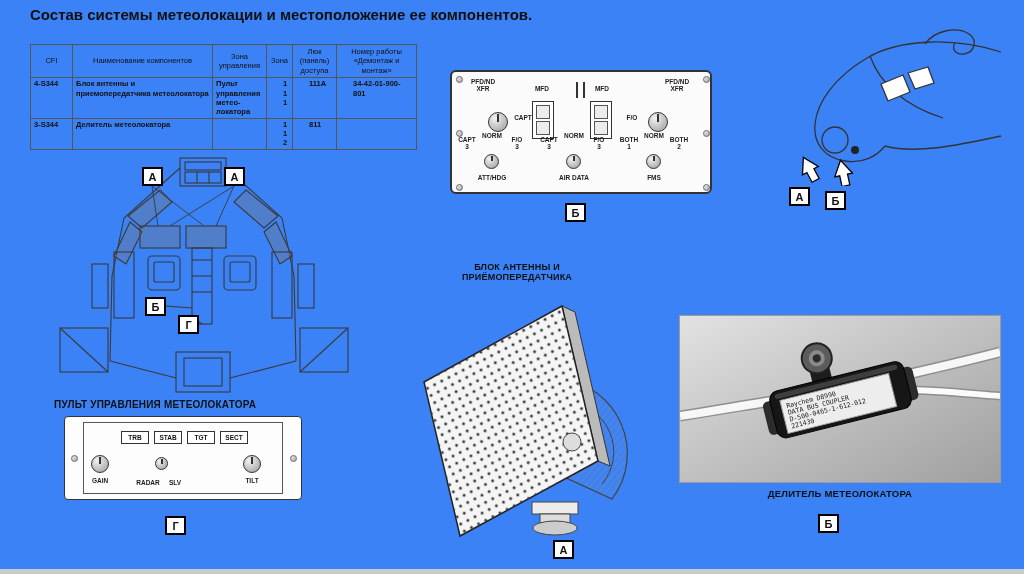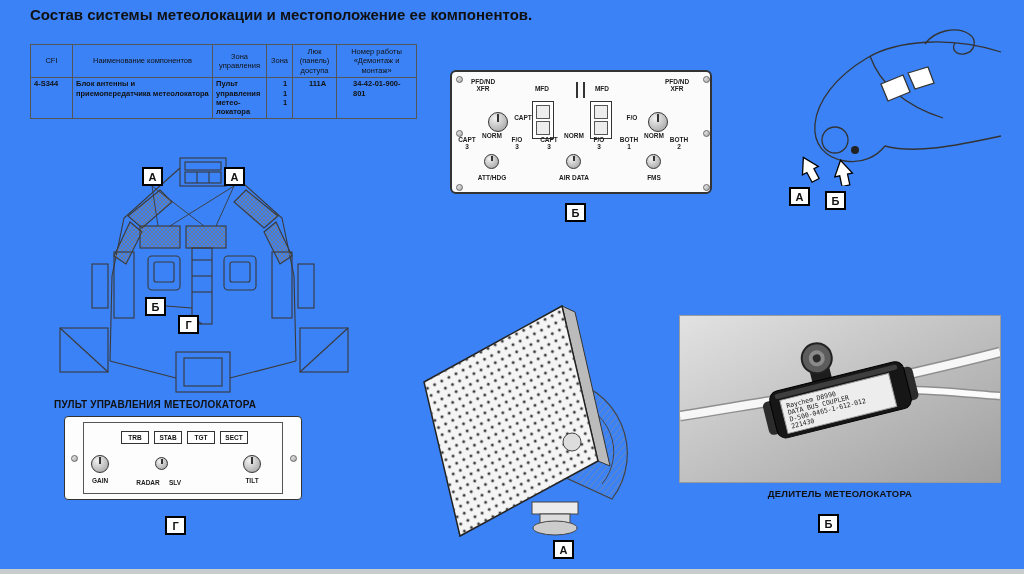--- a/index.html
+++ b/index.html
@@ -93,20 +93,28 @@
       </tr>
     </thead>
     <tbody>
       <tr>
         <td>4-S344</td>
         <td>Блок антенны и приемопередатчика метеолокатора</td>
         <td>Пульт управления метео-локатора</td>
         <td class="c">111</td>
         <td class="c">111А</td>
         <td class="c">34-42-01-900-801</td>
+      </tr>
+      <tr>
+        <td>3-S344</td>
+        <td>Делитель метеолокатора</td>
+        <td></td>
+        <td class="c">112</td>
+        <td class="c">811</td>
+        <td class="c"></td>
       </tr>
     </tbody>
   </table>
 
   <svg class="abs" style="left:52px; top:156px; width:300px; height:240px;" viewBox="0 0 300 240">
     <defs>
       <pattern id="xh" width="4" height="4" patternUnits="userSpaceOnUse">
         <path d="M0,4 L4,0 M0,0 L4,4" stroke="#777" stroke-width="0.7"></path>
       </pattern>
     </defs>
@@ -221,20 +229,22 @@
     <div class="cfg-lbl" style="left:164px; top:64px; width:26px;">BOTH
 1</div>
     <div class="cfg-lbl" style="left:187px; top:60px; width:30px;">NORM</div>
     <div class="cfg-lbl" style="left:214px; top:64px; width:26px;">BOTH
 2</div>
     <div class="knob sm" style="left:194px; top:82px;"></div>
     <div class="cfg-lbl" style="left:174px; top:102px; width:56px;">FMS</div>
   </div>
   <div class="marker" style="left:565px; top:203px;">Б</div>
 
+  <div class="h-sec h-ant">БЛОК АНТЕННЫ И
+ПРИЁМОПЕРЕДАТЧИКА</div>
   <svg class="abs" style="left:412px; top:294px; width:245px; height:245px;" viewBox="0 0 245 245">
     <defs>
       <pattern id="dots" width="8" height="8" patternUnits="userSpaceOnUse" patternTransform="rotate(-27)">
         <circle cx="3" cy="3" r="1.5" fill="#3d3d3d"></circle>
       </pattern>
       <pattern id="hatch2" width="5" height="5" patternUnits="userSpaceOnUse" patternTransform="rotate(40)">
         <line x1="0" y1="0" x2="0" y2="5" stroke="#8b8b8b" stroke-width="1"></line>
       </pattern>
     </defs>
     <path d="M148,85 A75,75 0 0 1 200,205 L150,182 Z" fill="url(#hatch2)" stroke="#444" stroke-width="1.2"></path>

